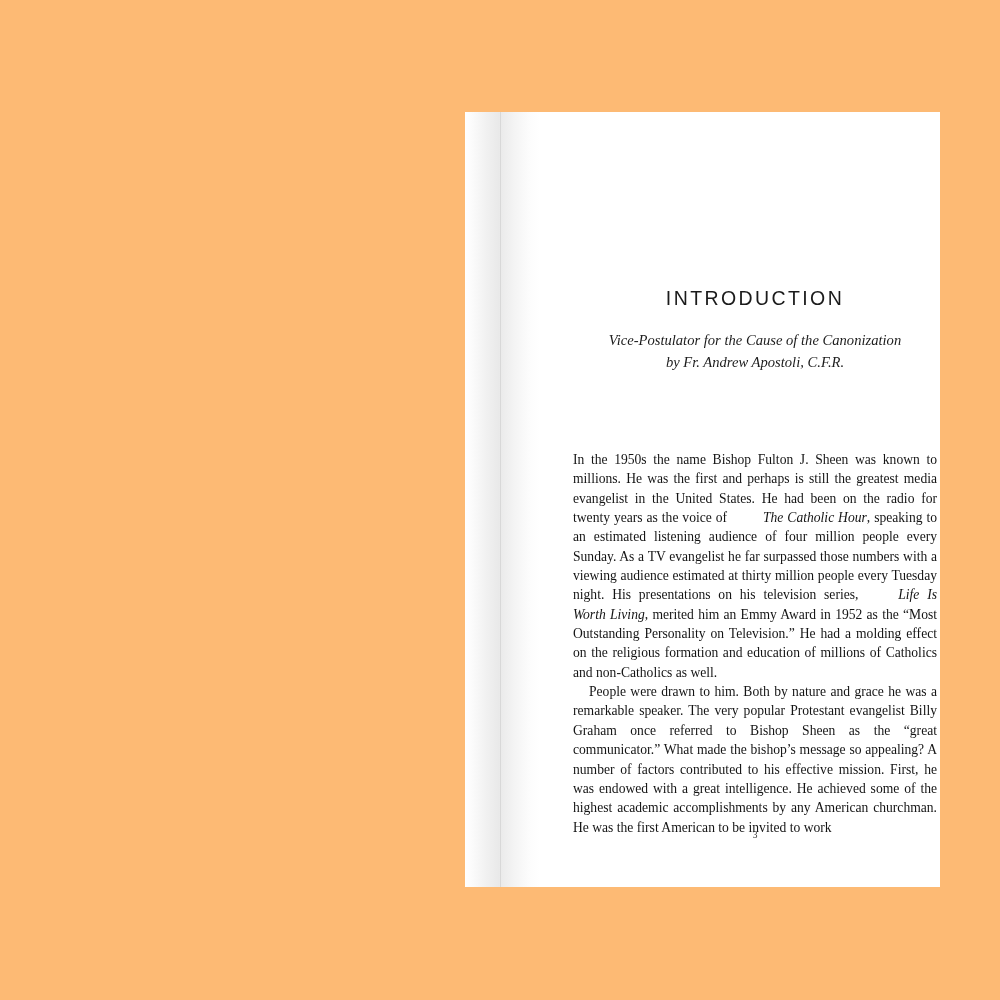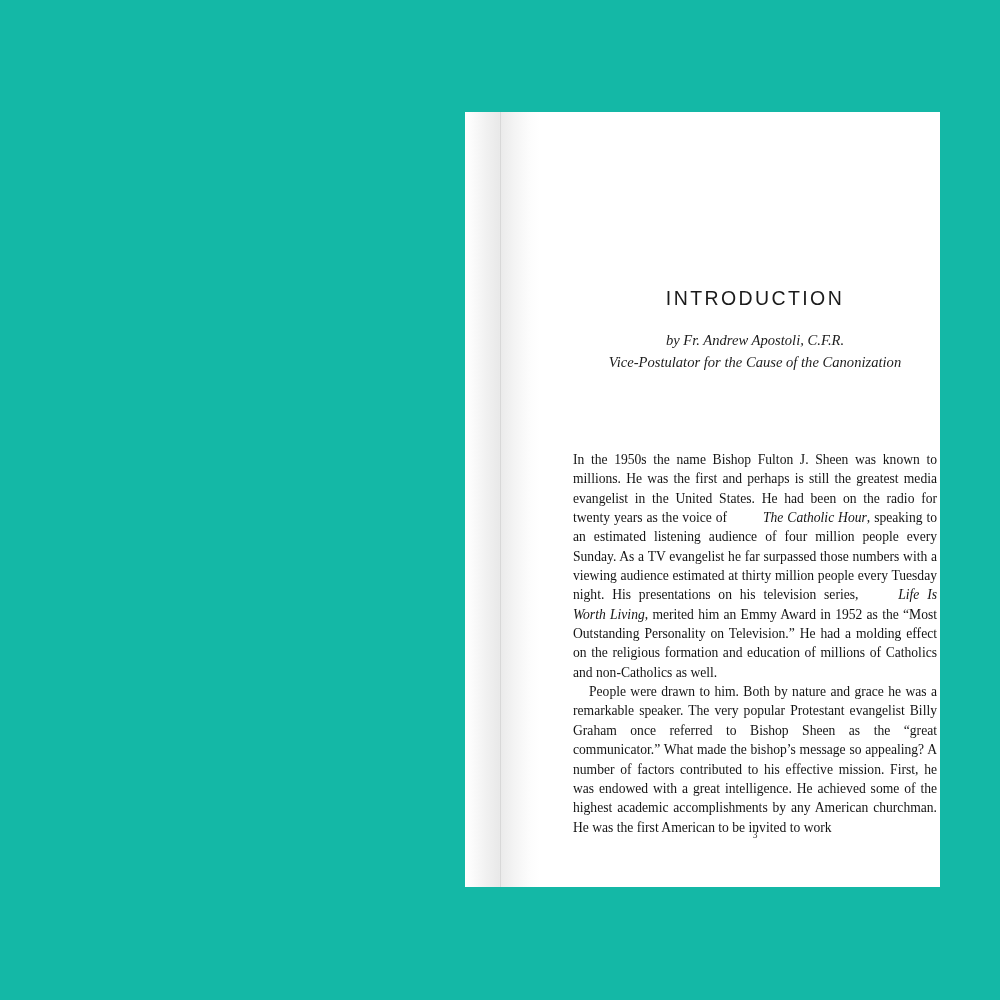--- a/index.html
+++ b/index.html
@@ -12,21 +12,21 @@
     height: 1000px;
     font-family: "Liberation Serif", serif;
     color: #111111;
     overflow: hidden;
   }
 
   .page-canvas {
     position: relative;
     width: 1000px;
     height: 1000px;
-    background: #14b8a6;
+    background: #fdba74;
   }
 
   
   .book-spread {
     position: absolute;
     left: 465px;
     top: 112px;
     width: 475px;
     height: 775px;
     background: #ffffff;
@@ -147,22 +147,22 @@
   <div class="book-spread"></div>
   <div class="page-left-edge"></div>
   <div class="gutter-shadow"></div>
   <div class="gutter-line"></div>
 
   <div class="page-content">
 
     <h1 class="chapter-title">INTRODUCTION</h1>
 
     <div class="byline">
+      <div>Vice-Postulator for the Cause of the Canonization</div>
       <div>by Fr. Andrew Apostoli, C.F.R.</div>
-      <div>Vice-Postulator for the Cause of the Canonization</div>
     </div>
 
     <div class="body-text">
       <p><span>In the 1950s the name Bishop Fulton J. Sheen was known to millions. He was the first and perhaps is still the greatest media evangelist in the United States. He had been on the radio for twenty years as the voice of </span><em>The Catholic Hour</em><span>, speaking to an estimated listening audience of four million people every Sunday. As a TV evangelist he far surpassed those numbers with a viewing audience estimated at thirty million people every Tuesday night. His presentations on his television series, </span><em>Life Is Worth Living</em><span>, merited him an Emmy Award in 1952 as the “Most Outstanding Personality on Television.” He had a molding effect on the religious formation and education of millions of Catholics and non-Catholics as well.</span></p>
       <p class="indent">People were drawn to him. Both by nature and grace he was a remarkable speaker. The very popular Protestant evangelist Billy Graham once referred to Bishop Sheen as the “great communicator.” What made the bishop’s message so appealing? A number of factors contributed to his effective mission. First, he was endowed with a great intelligence. He achieved some of the highest academic accomplishments by any American churchman. He was the first American to be invited to work</p>
     </div>
 
     <div class="folio">3</div>
   </div>
 </div>

